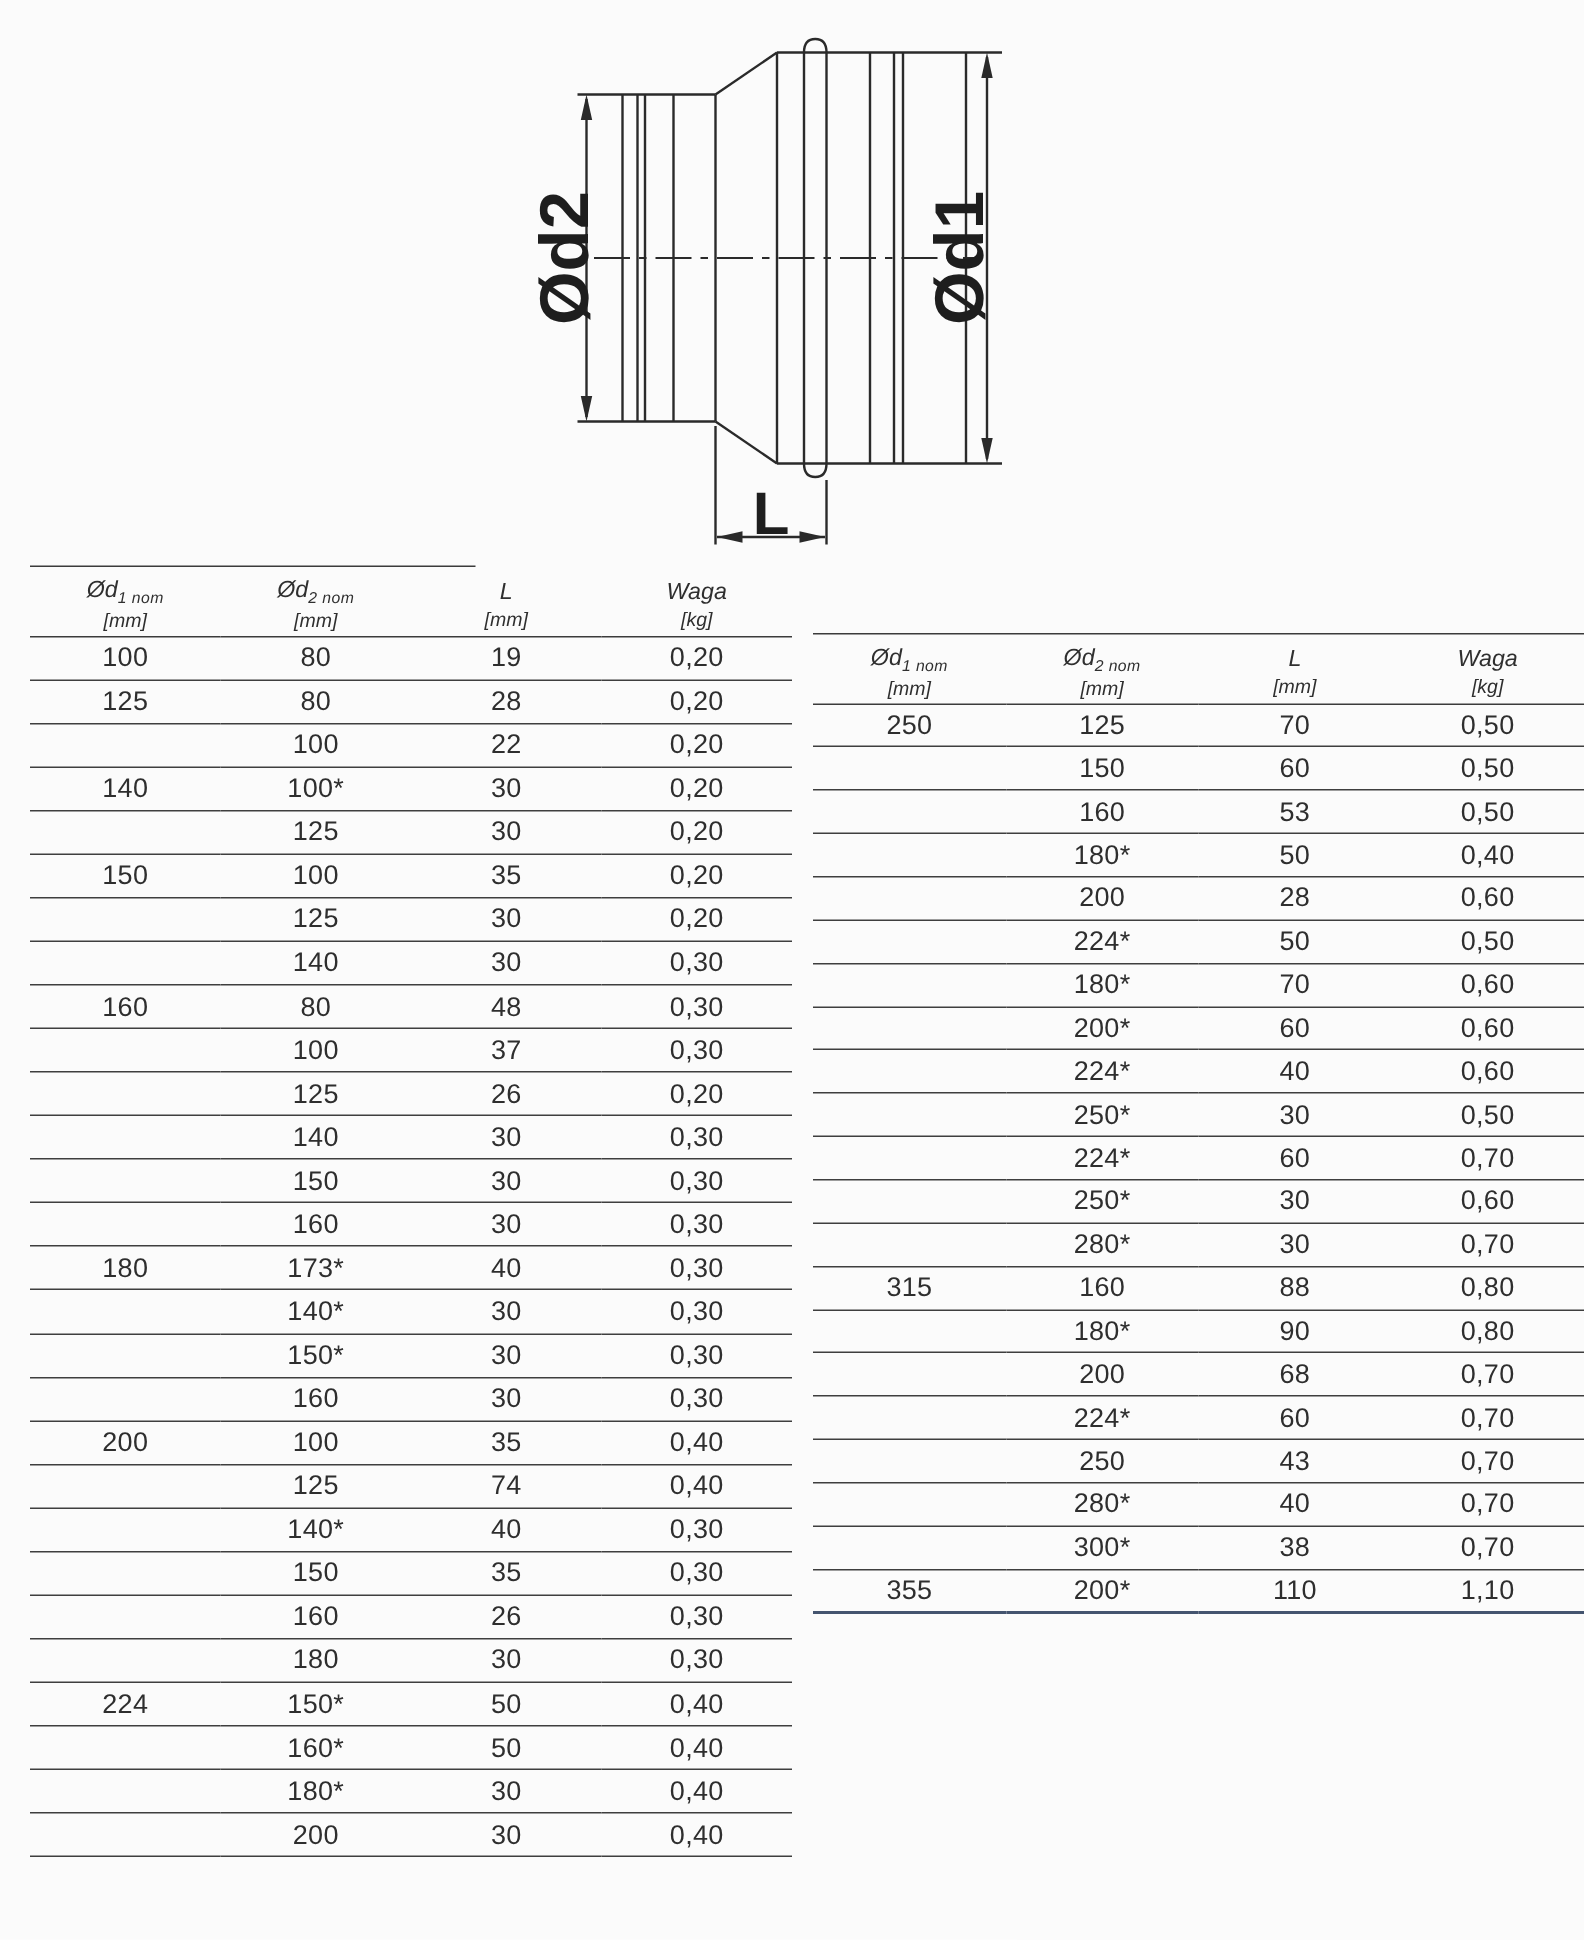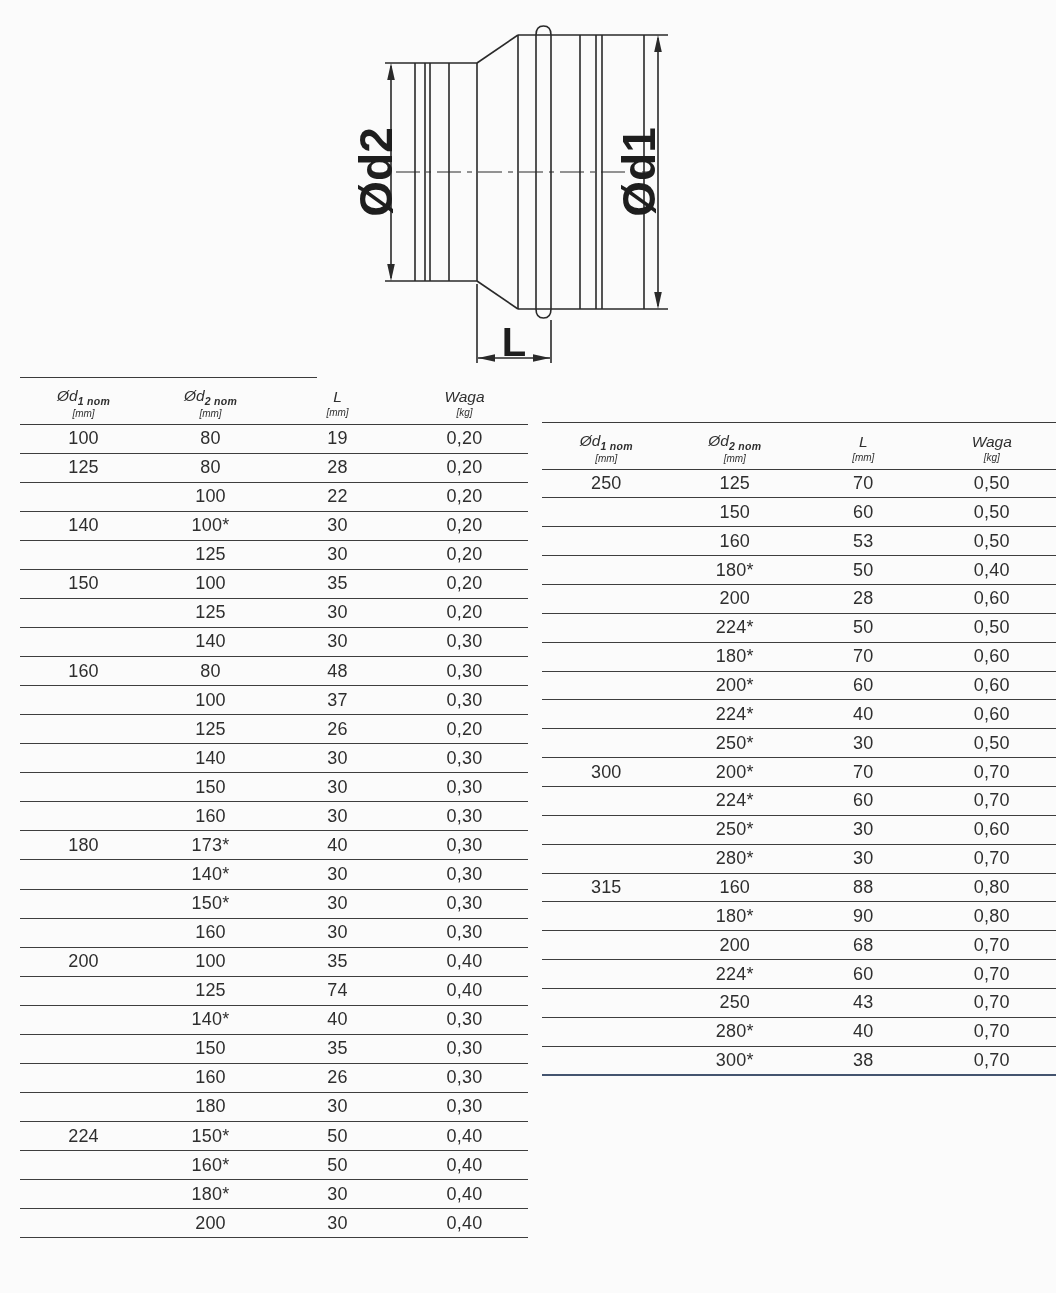--- a/index.html
+++ b/index.html
@@ -40,23 +40,22 @@
     font-style:italic;
     font-size:15.5px;
     color:#2f2f2f;
     line-height:1.25;
     padding-top:6px;
   }
   table.spec thead .sub{
     font-size:10.5px;
     vertical-align:-4px;
     letter-spacing:0.3px;
-    font-weight:bold;
-  }
-  table.spec thead .unit{display:block;font-size:10px;}
+  }
+  table.spec thead .unit{display:block;font-size:13px;}
   .left table.spec tbody td{
     height:29.07px;
     border-bottom:1.2px solid #3e3e3e;
     font-size:18px;
     letter-spacing:0.2px;
   }
   .right table.spec tbody td{
     height:28.87px;
     border-bottom:1.2px solid #3e3e3e;
     font-size:18px;
@@ -394,26 +393,20 @@
             <td>40</td>
             <td>0,60</td>
           </tr>
           <tr>
             <td></td>
             <td>250*</td>
             <td>30</td>
             <td>0,50</td>
           </tr>
           <tr>
-            <td>300</td>
-            <td>200*</td>
-            <td>70</td>
-            <td>0,70</td>
-          </tr>
-          <tr>
             <td></td>
             <td>224*</td>
             <td>60</td>
             <td>0,70</td>
           </tr>
           <tr>
             <td></td>
             <td>250*</td>
             <td>30</td>
             <td>0,60</td>
@@ -459,17 +452,23 @@
             <td>280*</td>
             <td>40</td>
             <td>0,70</td>
           </tr>
           <tr>
             <td></td>
             <td>300*</td>
             <td>38</td>
             <td>0,70</td>
           </tr>
+          <tr>
+            <td>355</td>
+            <td>200*</td>
+            <td>110</td>
+            <td>1,10</td>
+          </tr>
         </tbody>
     </table>
   </div>
 
 </div>
 
 </body></html>

